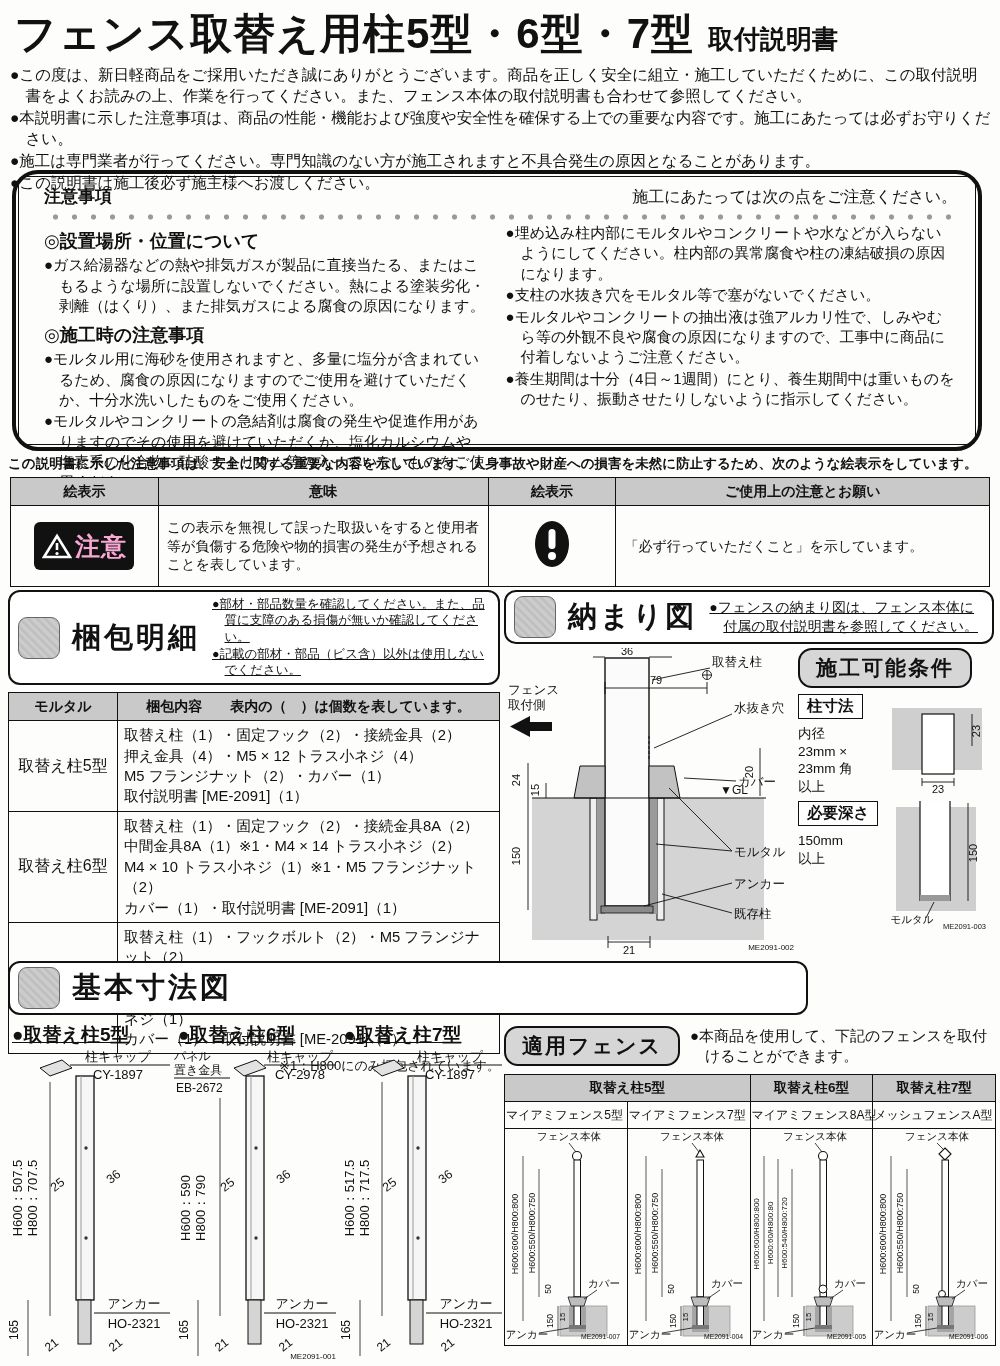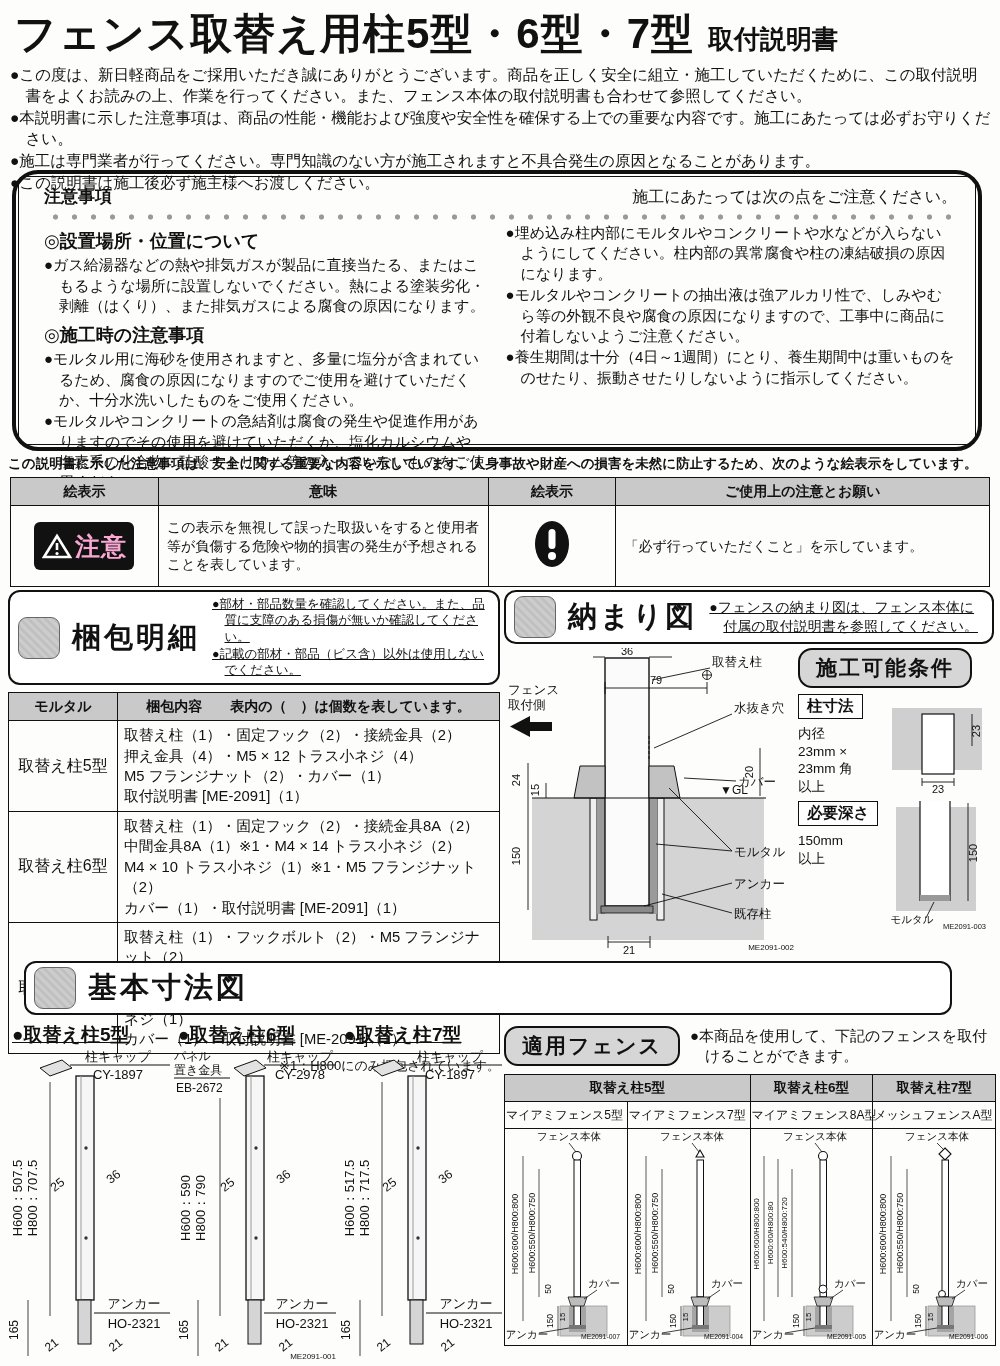--- a/index.html
+++ b/index.html
@@ -62,21 +62,21 @@
   .osamari{position:absolute;left:504px;top:590px;width:490px;}
   .osamari-body{display:flex;margin-top:4px;}
   .badge{display:inline-block;border:2.5px solid #111;border-radius:14px;
     background:#d6d6d6;font-weight:bold;font-size:21px;padding:4px 16px;letter-spacing:2px;white-space:nowrap;}
   .cond{width:192px;}
   .cond-row{display:flex;gap:2px;margin-top:6px;align-items:flex-start;}
   .cond-left{width:88px;flex:none;}
   .boxlabel{display:inline-block;border:1.6px solid #111;padding:1px 8px;font-weight:bold;font-size:15.5px;background:#fff;}
   .cond-text{font-size:13.5px;line-height:1.3;margin-top:6px;}
   
-  .kihon-h{position:absolute;left:24px;top:961px;width:928px;}
+  .kihon-h{position:absolute;left:8px;top:961px;width:800px;}
   .posts{position:absolute;left:6px;top:1022px;width:500px;display:flex;text-decoration:underline;}
   .post-fig{width:166px;}
   .post-fig h3{margin:0 0 0 6px;font-size:19px;font-weight:bold;white-space:nowrap;}
   
   .tekiyo{position:absolute;left:504px;top:1026px;width:492px;}
   .tekiyo-head{display:flex;gap:10px;align-items:flex-start;}
   .tekiyo-note{font-size:15px;line-height:1.3;width:300px;}
   .tekitable{border-collapse:collapse;width:100%;margin-top:8px;table-layout:fixed;}
   .tekitable th,.tekitable td{border:1.6px solid #111;}
   .tekitable th{background:#c9c9c9;font-size:13.5px;font-weight:bold;height:24px;}
@@ -112,20 +112,21 @@
       <div class="notice-cols">
         <div class="ncol left">
           <div class="nsubhead">◎設置場所・位置について</div>
           <p class="hang">●ガス給湯器などの熱や排気ガスが製品に直接当たる、またはこもるような場所に設置しないでください。熱による塗装劣化・剥離（はくり）、また排気ガスによる腐食の原因になります。</p>
           <div class="nsubhead">◎施工時の注意事項</div>
           <p class="hang">●モルタル用に海砂を使用されますと、多量に塩分が含まれているため、腐食の原因になりますのでご使用を避けていただくか、十分水洗いしたものをご使用ください。</p>
           <p class="hang">●モルタルやコンクリートの急結剤は腐食の発生や促進作用がありますのでその使用を避けていただくか、塩化カルシウムや塩素系の化合物・珪酸ナトリウム等の入っていないものをご使用ください。</p>
         </div>
         <div class="ncol right">
           <p class="hang">●埋め込み柱内部にモルタルやコンクリートや水などが入らないようにしてください。柱内部の異常腐食や柱の凍結破損の原因になります。</p>
+          <p class="hang">●支柱の水抜き穴をモルタル等で塞がないでください。</p>
           <p class="hang">●モルタルやコンクリートの抽出液は強アルカリ性で、しみやむら等の外観不良や腐食の原因になりますので、工事中に商品に付着しないようご注意ください。</p>
           <p class="hang">●養生期間は十分（4日～1週間）にとり、養生期間中は重いものをのせたり、振動させたりしないように指示してください。</p>
         </div>
       </div>
     </div>
   </div>
 
   <div class="caption">この説明書に示した注意事項は、安全に関する重要な内容を示しています。人身事故や財産への損害を未然に防止するため、次のような絵表示をしています。</div>
   <table class="symtable">
     <colgroup>

